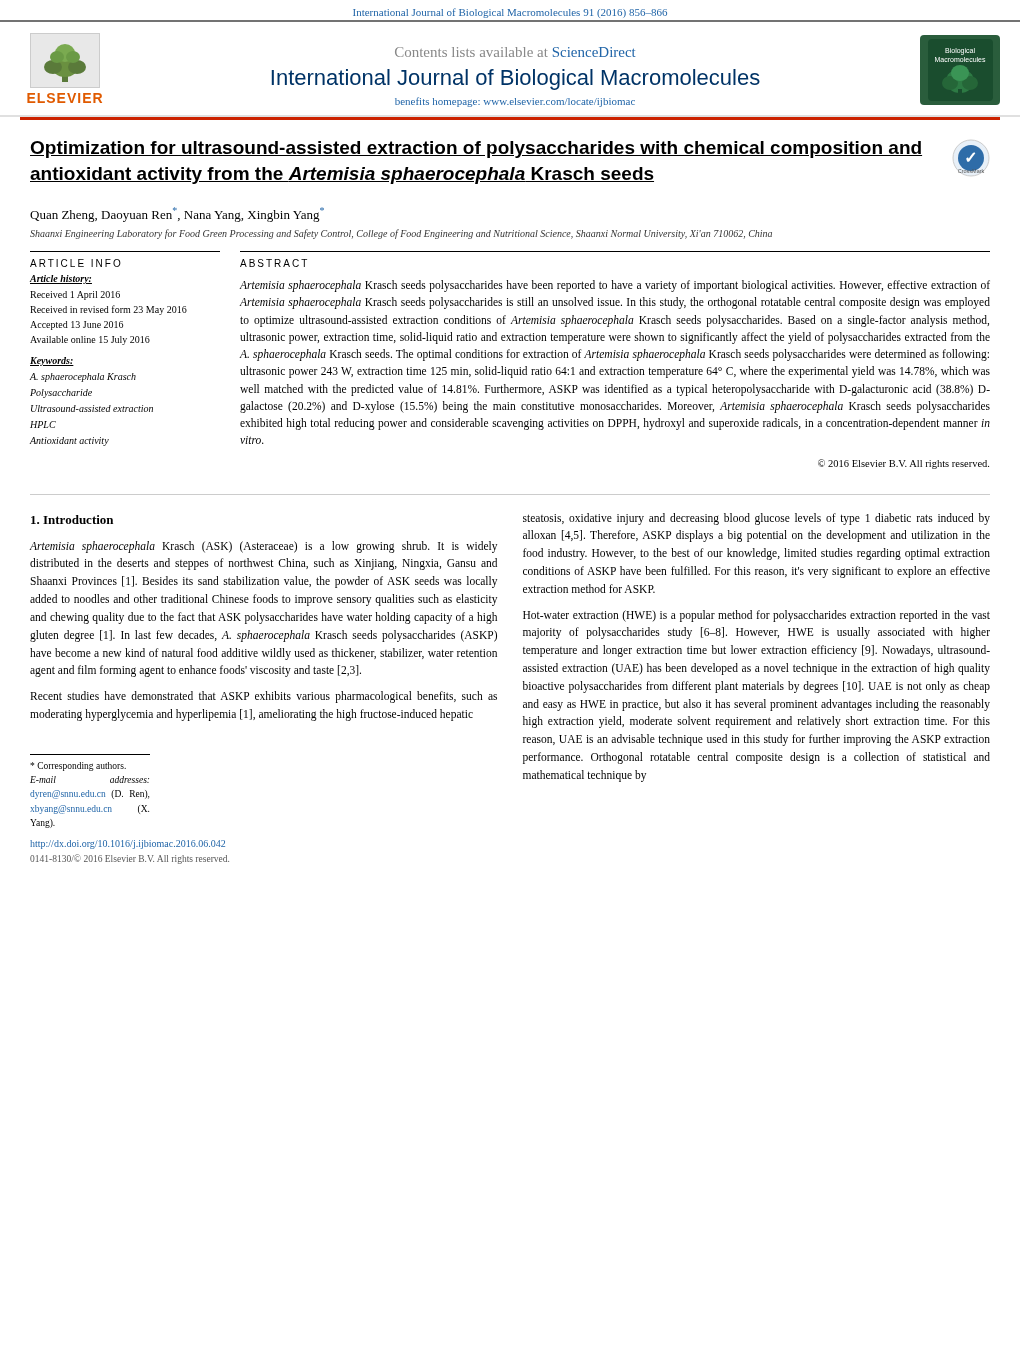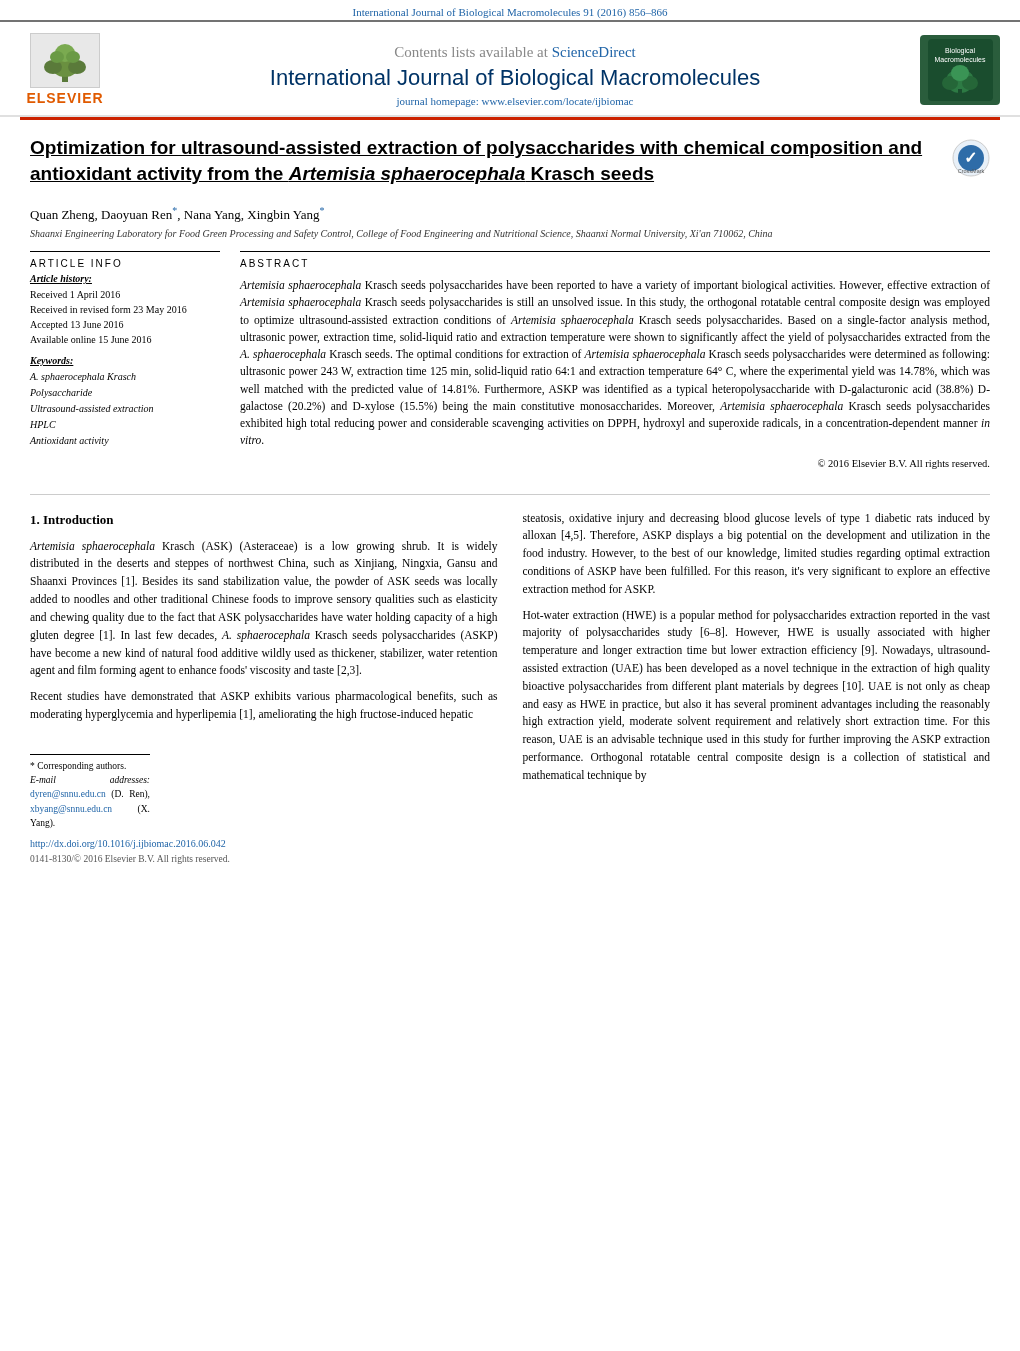--- a/index.html
+++ b/index.html
@@ -280,21 +280,21 @@
     <div class="elsevier-wordmark">ELSEVIER</div>
   </div>
 
   <div class="journal-center">
     <div class="sciencedirect-link">
       <span>Contents lists available at</span>
       <span style="color:#2165a8;">ScienceDirect</span>
     </div>
     <div class="journal-title-main">International Journal of Biological Macromolecules</div>
     <div class="journal-homepage">
-      <span>journal homepage:</span>
+      <span>benefits homepage:</span>
       <span style="color:#2165a8;text-align:center;">www.elsevier.com/locate/ijbiomac</span>
     </div>
   </div>
 
   <div class="biom-logo">
     <svg width="65" height="62" viewBox="0 0 65 62">
       <rect width="65" height="62" rx="4" fill="#1a4d2e"></rect>
       <text x="32" y="14" text-anchor="middle" font-size="7" fill="#fff" font-family="Arial">Biological</text>
       <text x="32" y="23" text-anchor="middle" font-size="7" fill="#fff" font-family="Arial">Macromolecules</text>
 
@@ -337,21 +337,21 @@
   <div class="two-col">
 
     <div class="article-info">
       <div class="article-info-title">ARTICLE INFO</div>
 
       <div class="info-section-title">Article history:</div>
       <div class="info-section-content">
         <span>Received 1 April 2016</span>
         <span>Received in revised form 23 May 2016</span>
         <span>Accepted 13 June 2016</span>
-        <span>Available online 15 June 2016</span>
+        <span>Available online 15 July 2016</span>
       </div>
 
       <div class="info-section-title">Keywords:</div>
       <div class="keywords-list">
         <span style="display:block">A. sphaerocephala Krasch</span>
         <span style="display:block">Polysaccharide</span>
         <span style="display:block">Ultrasound-assisted extraction</span>
         <span style="display:block">HPLC</span>
         <span style="display:block">Antioxidant activity</span>
       </div>

